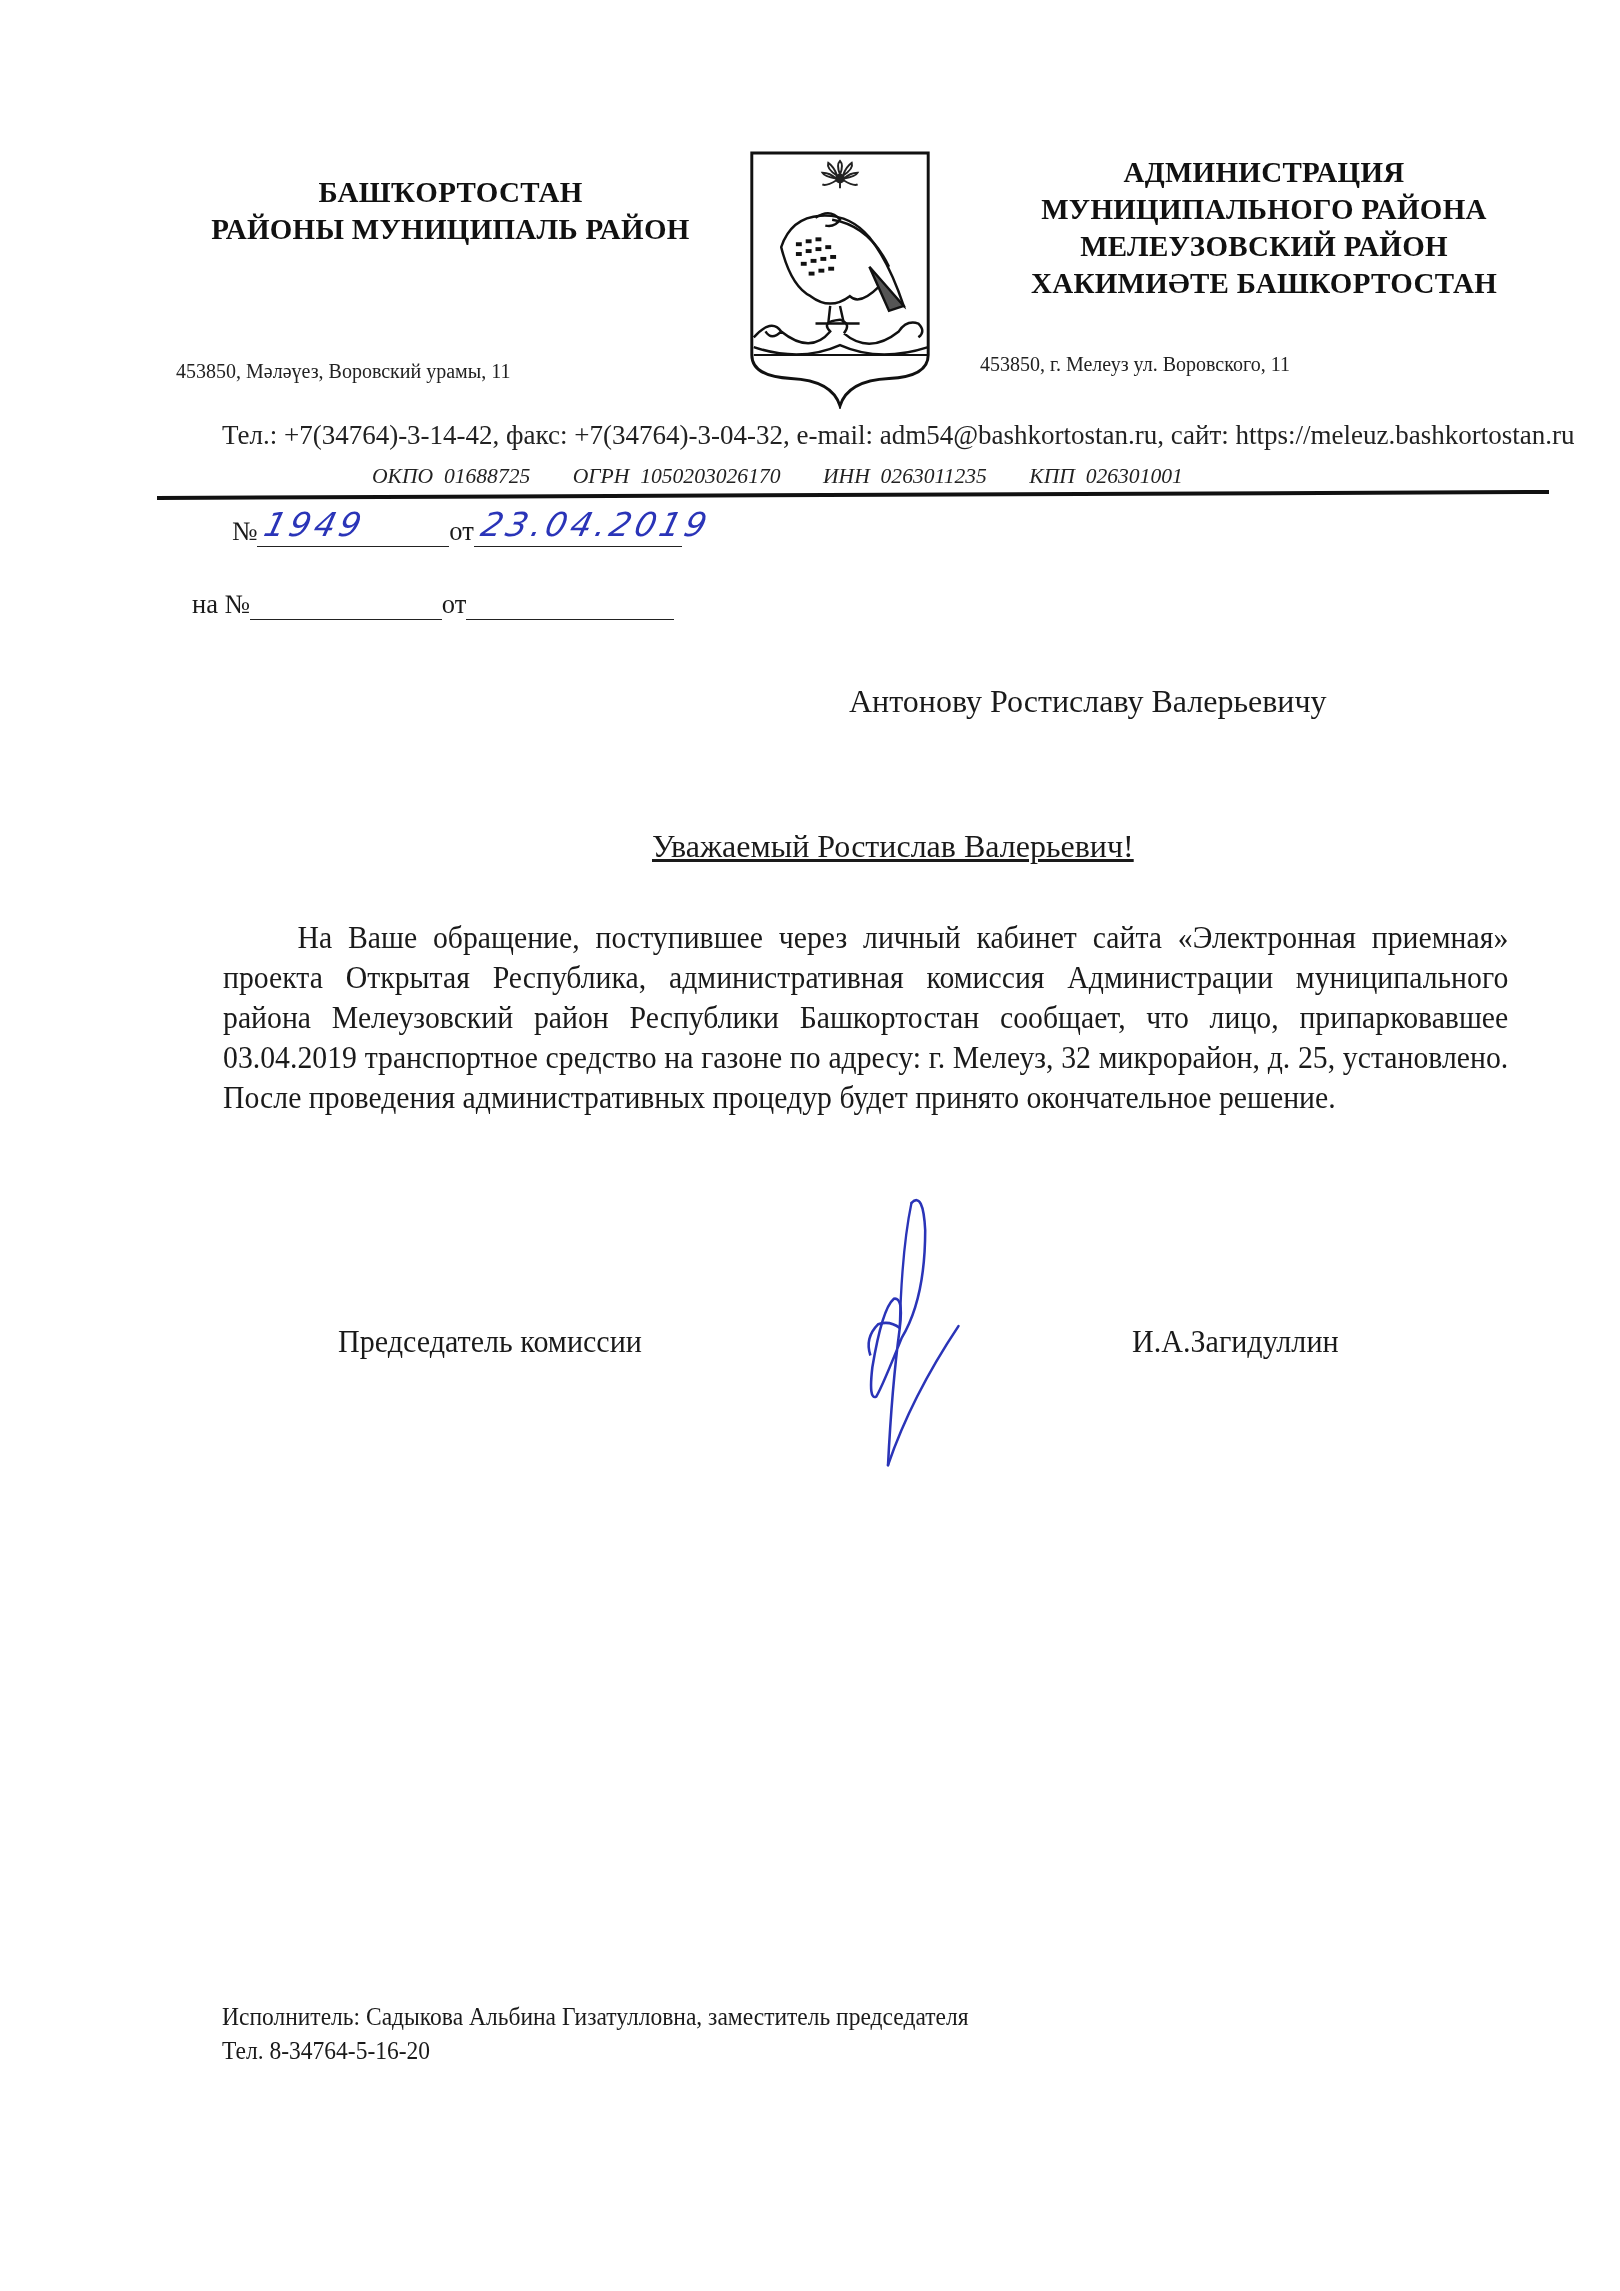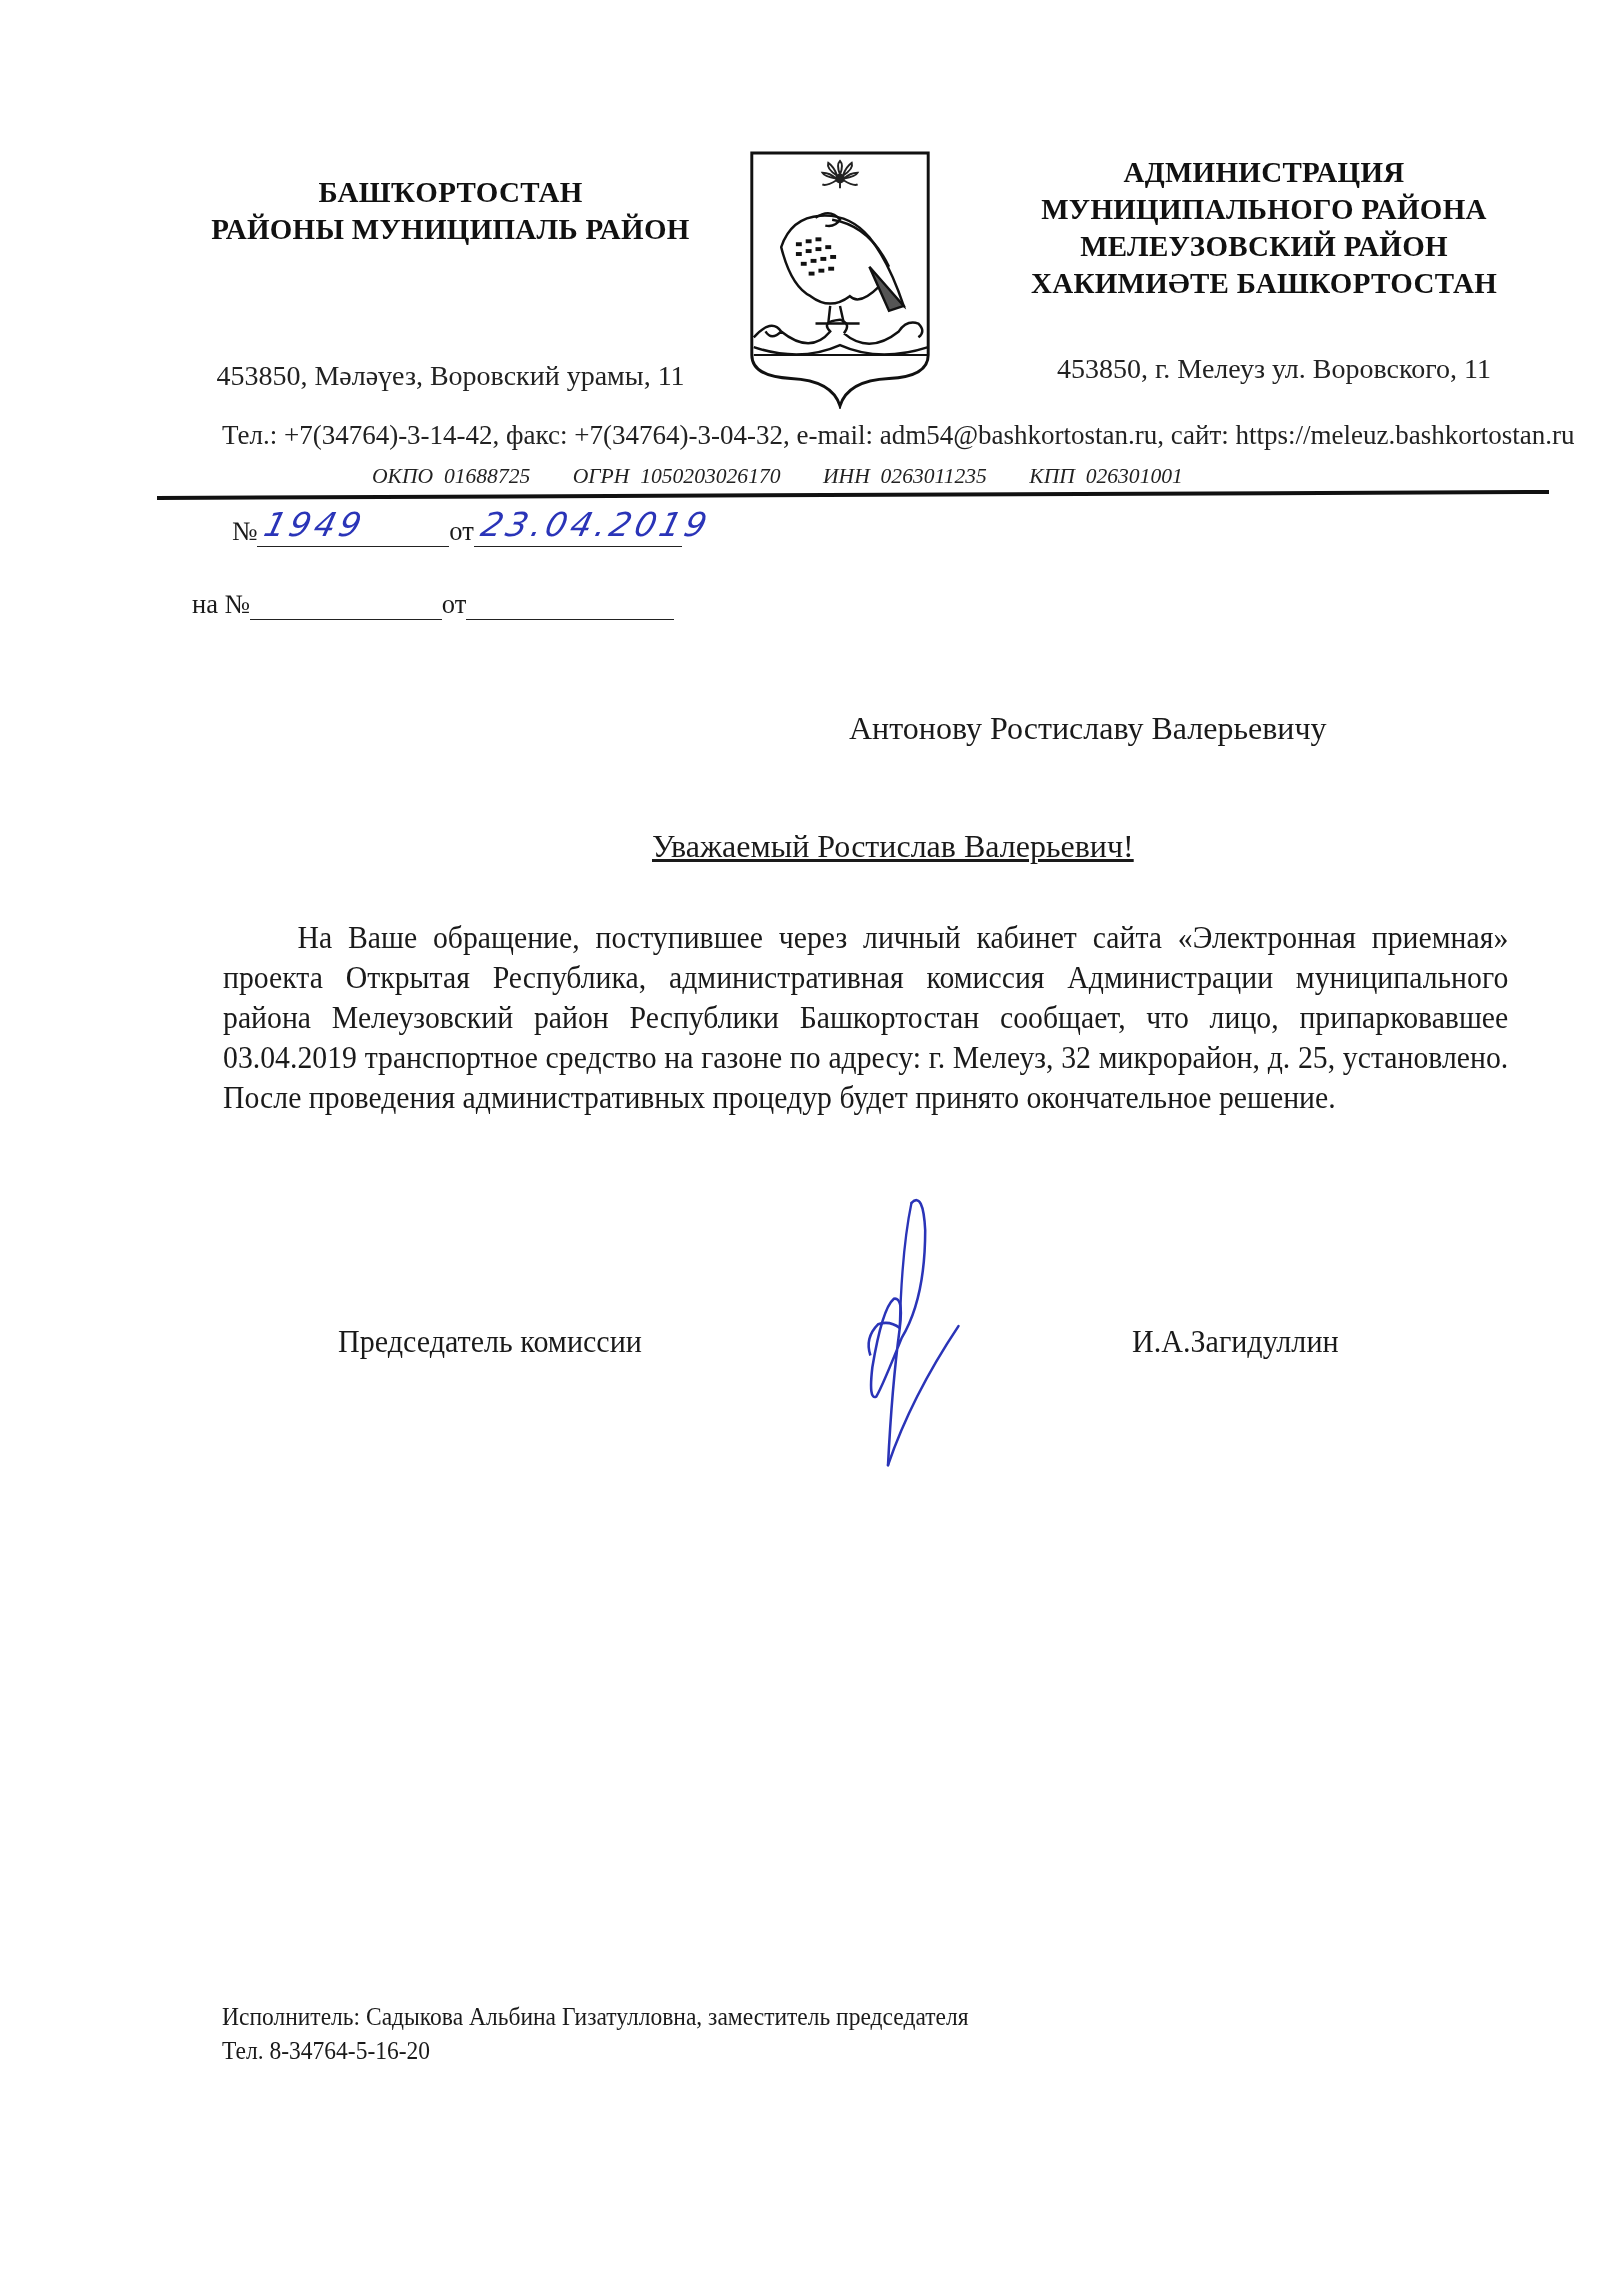--- a/index.html
+++ b/index.html
@@ -1,21 +1,21 @@
 <!DOCTYPE html>
 <html><head>
 <meta charset="utf-8">
 <style>
   html, body { margin:0; padding:0; background:#ffffff; }
   body { width:1620px; height:2292px; position:relative; overflow:hidden;
          font-family:"Liberation Serif", "DejaVu Serif", serif; color:#1a1a1a; }
   .abs { position:absolute; }
   .org { text-align:center; font-weight:bold; font-size:29px; line-height:37px; letter-spacing:0.3px; color:#111; }
   .org div { white-space:nowrap; }
-  .addr { font-size:28px; text-align:center; white-space:nowrap; color:#222; }
+  .addr { font-size:20px; text-align:left; white-space:nowrap; color:#222; }
   .contacts { font-size:27px; white-space:nowrap; color:#222; }
   .codes { font-size:21.6px; white-space:nowrap; color:#222;font-style:italic; }
   .codes span { margin-right:37px; }
   .rule { left:157px; width:1392px; height:3.9px; background:#111; top:496px; transform:rotate(-0.25deg); transform-origin:left; }
   .regline { font-size:26.5px; white-space:nowrap; }
   .blank { display:inline-block; border-bottom:1.5px solid #222; height:25.5px; vertical-align:bottom; position:relative; }
   .hand { position:absolute; left:7.8px; bottom:2px; font-family:"DejaVu Sans", sans-serif; font-style:italic;
           color:#2a34b8; font-size:33px; letter-spacing:3.9px; transform:skewX(-14deg); white-space:nowrap; }
   .recipient { font-size:32px; white-space:nowrap; }
   .greeting { font-size:32px; white-space:nowrap;text-decoration:underline; }
@@ -99,21 +99,21 @@
 
 <div class="abs rule"></div>
 
 <div class="abs regline" style="left:232px; top:516px;">
   <span>№</span><span class="blank" style="width:192px;"><span class="hand">1949</span></span><span>от</span><span class="blank" style="width:208px;"><span class="hand">23.04.2019</span></span>
 </div>
 <div class="abs regline" style="left:192px; top:573px;margin-top:16px;">
   <span>на №</span><span class="blank" style="width:192px;"></span><span>от</span><span class="blank" style="width:208px;"></span>
 </div>
 
-<div class="abs recipient" style="left:849px; top:710px;text-align:right;">Антонову Ростиславу Валерьевичу</div>
+<div class="abs recipient" style="left:849px; top:683px;text-align:right;">Антонову Ростиславу Валерьевичу</div>
 
 <div class="abs greeting" style="left:652px; top:828px;">Уважаемый Ростислав Валерьевич!</div>
 
 <div class="abs body" style="top:917px;">
   <p>На Ваше обращение, поступившее через личный кабинет сайта «Электронная приемная» проекта Открытая Республика, административная комиссия Администрации муниципального района Мелеузовский район Республики Башкортостан сообщает, что лицо, припарковавшее 03.04.2019 транспортное средство на газоне по адресу: г. Мелеуз, 32 микрорайон, д. 25, установлено.  После проведения административных процедур будет принято окончательное решение.</p>
 </div>
 
 <div class="abs sig-title" style="left:338px; top:1323px;">Председатель комиссии</div>
 <div class="abs" style="left:843px; top:1191px; width:137px; height:284px;">
   <svg width="137" height="284" viewBox="0 0 140 290">

